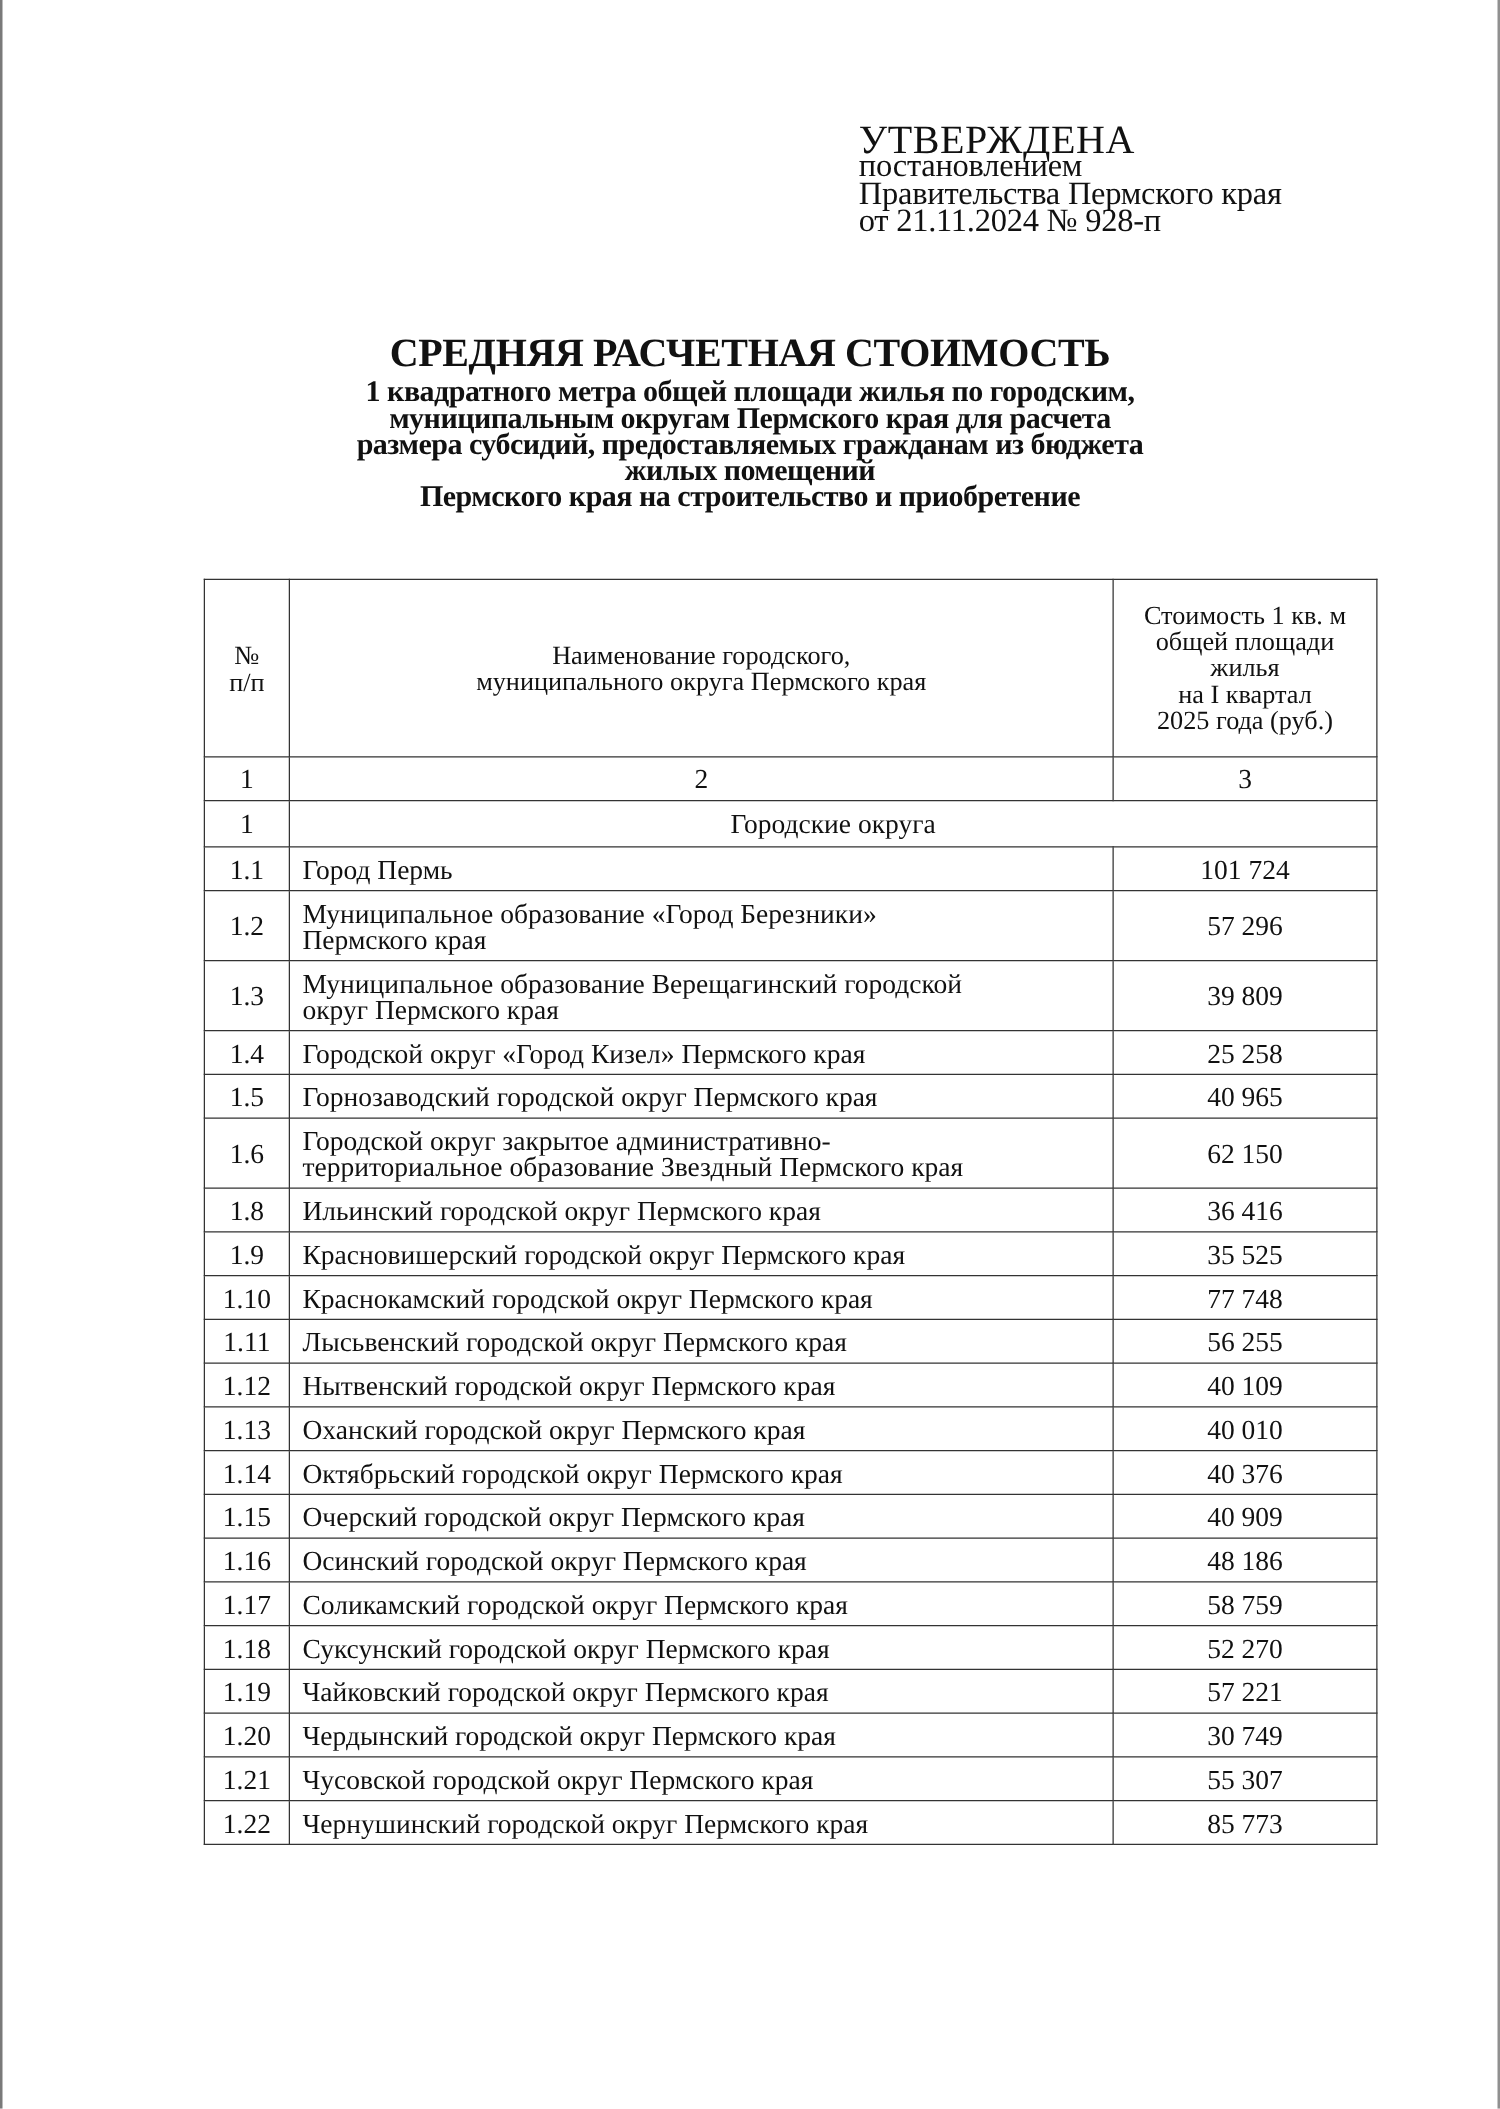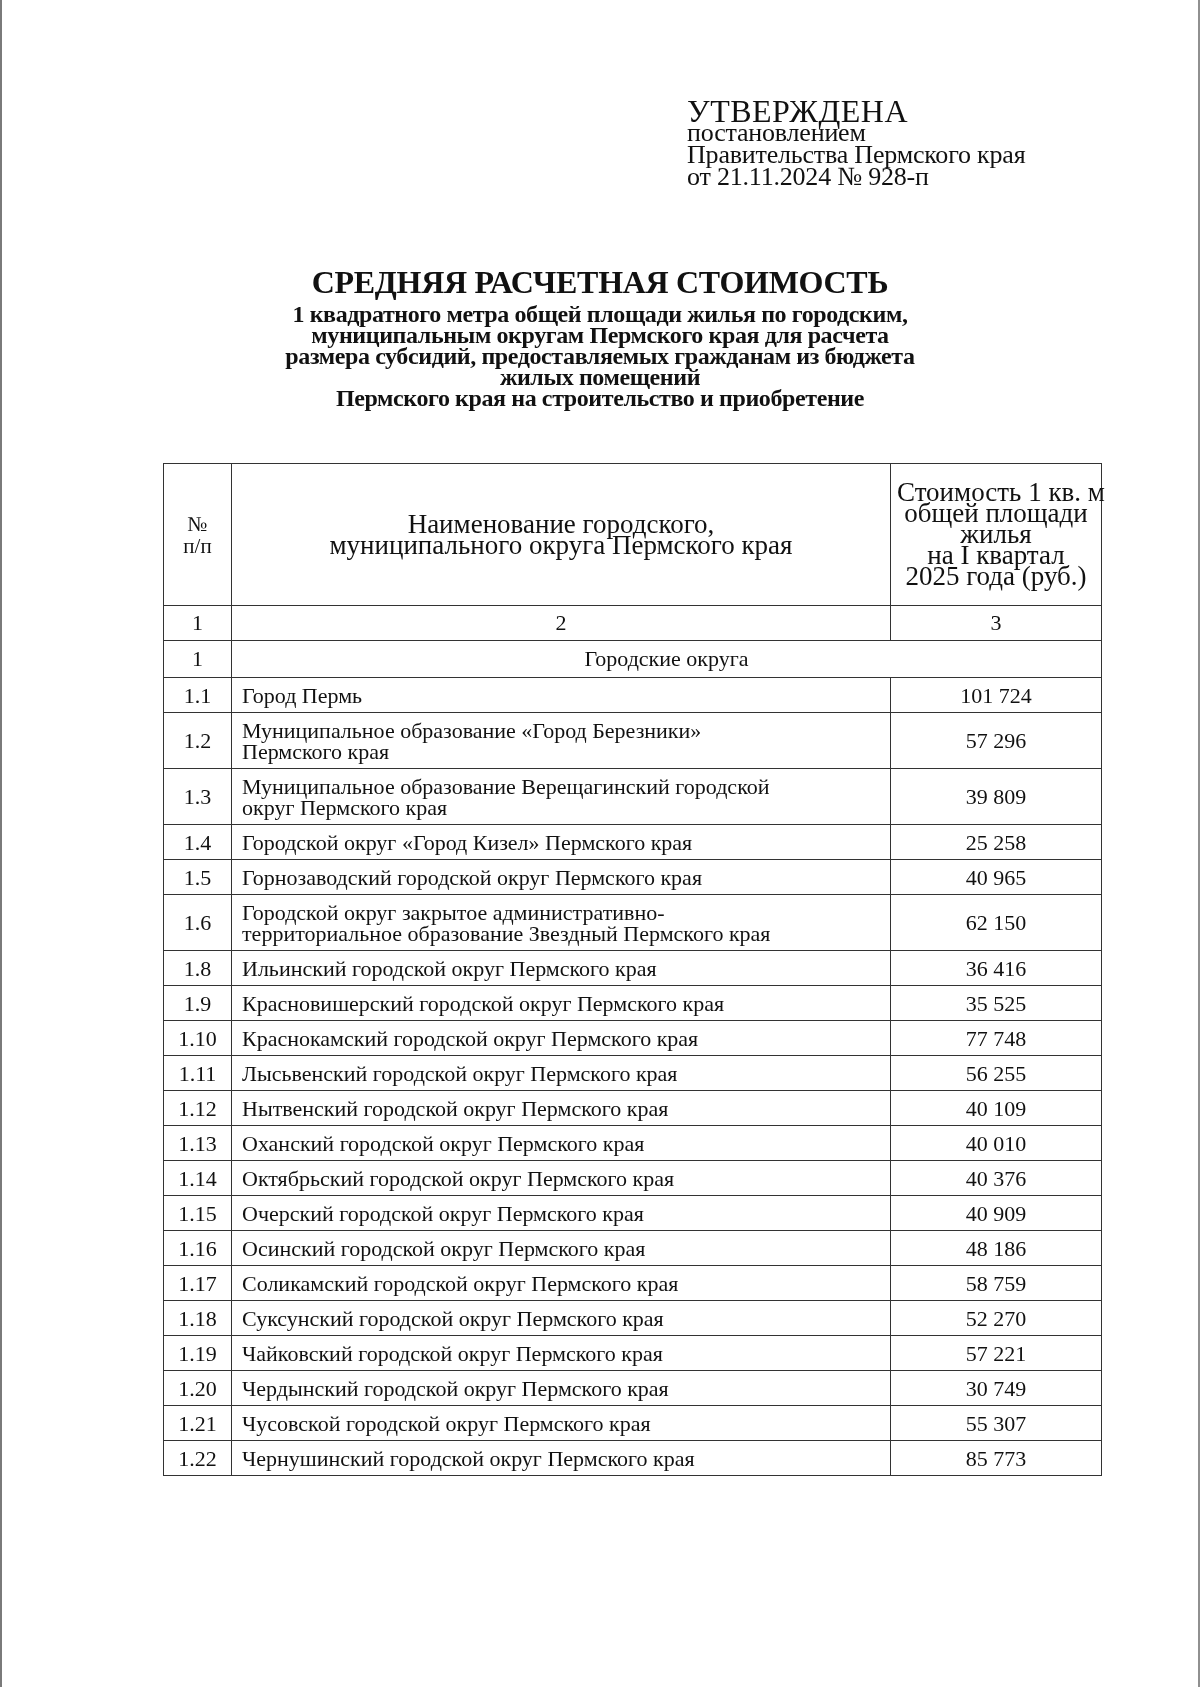--- a/index.html
+++ b/index.html
@@ -88,21 +88,21 @@
       vertical-align: middle;
       font-weight: normal;
     }
     col.c-num { width: 68px; }
     col.c-name { width: 659px; }
     col.c-cost { width: 211px; }
     .hdr-row th {
       height: 133px;
       text-align: center;
       line-height: 21px;
-      font-size: 27px;
+      font-size: 21px;
     }
     .hdr-row th.h-num { font-size: 21px; line-height: 22px; }
     .hdr-row th.h-cost { padding: 4px 6px; }
     .hdr-row th .line { display: block; white-space: nowrap; }
     .numrow td {
       height: 34px;
       text-align: center;
       font-size: 22px;
       border-top: 3px double #333;
     }

